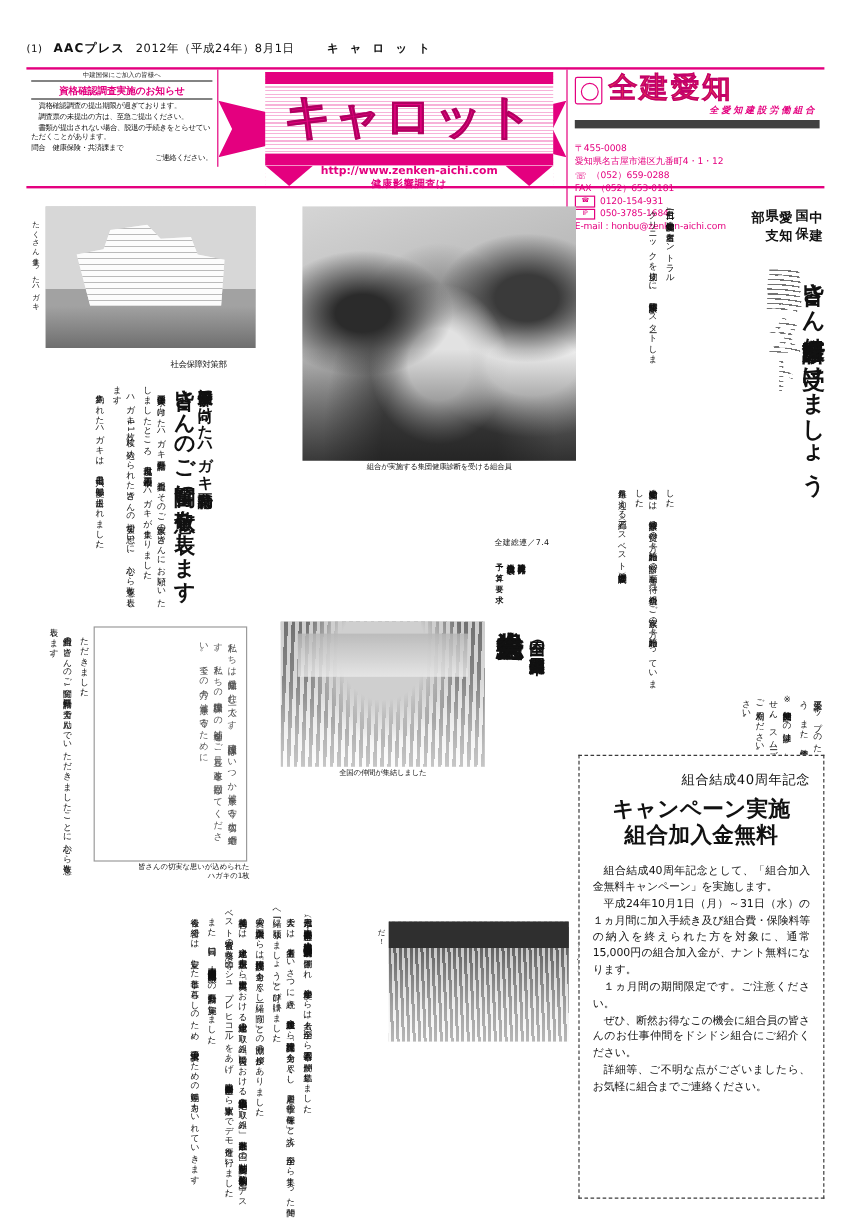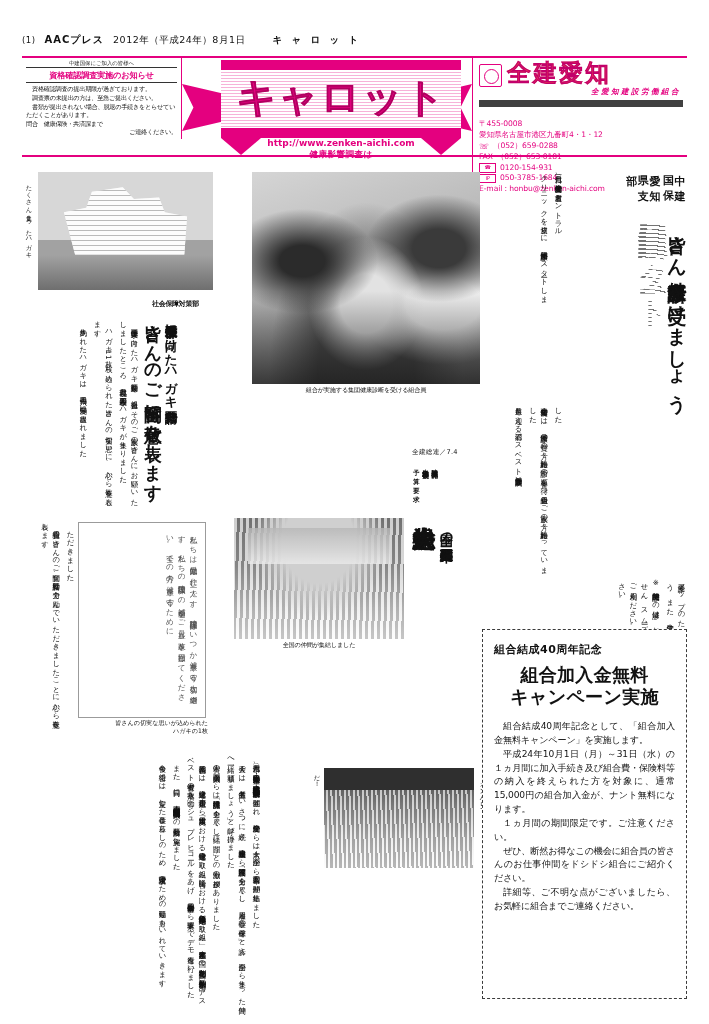--- a/index.html
+++ b/index.html
@@ -549,24 +549,24 @@
     position: absolute;
     left: 2px;
     top: 14px;
     writing-mode: vertical-rl;
     font-size: 6.2px;
     letter-spacing: 0.4px;
     height: 96px;
   }
   .left-dept {
     position: absolute;
-    left: 130px;
+    left: 120px;
     top: 133px;
     font-size: 7px;
-    font-weight: bold;
+    font-weight: normal;
     white-space: nowrap;
     letter-spacing: -0.3px;
   }
   .left-head {
     position: absolute;
     left: 122px;
     top: 146px;
     display: flex;
     flex-direction: row;
     gap: 3px;
@@ -657,23 +657,23 @@
     right: 0px;
     bottom: 12px;
     width: 205px;
     height: 370px;
     border: 1.6px dashed #3b3b3b;
     box-sizing: border-box;
     padding: 12px 11px 10px 11px;
     background: #fff;
   }
   .camp-kicker {
-    text-align: left;
+    text-align: right;
     font-size: 11px;
-    font-weight: bold;
+    font-weight: normal;
     letter-spacing: 0.5px;
     margin-bottom: 7px;
   }
   .camp-title {
     text-align: center;
     font-size: 18px;
     font-weight: bold;
     line-height: 1.2;
     letter-spacing: 0.3px;
     margin-bottom: 13px;
@@ -853,22 +853,22 @@
       </div>
       <div class="feat-cols">
         <div class="vcol">※契約健診機関での健診は、お待たせすることはありません。スムーズに受診いただける健診機関を、ぜひご利用ください。詳しくは、二四九……をご覧ください。</div>
         <div class="vcol">受診率アップのために年に一回は健康診断を必ず受けましょう。また、今年度は受診率七十％を目標としています。</div>
       </div>
     </div>
 
     <div class="campaign">
       <div class="camp-kicker">組合結成40周年記念</div>
       <div class="camp-title">
+        <div>キャンペーン実施</div>
         <div>組合加入金無料</div>
-        <div>キャンペーン実施</div>
       </div>
       <div class="camp-body">
         <p>組合結成40周年記念として、「組合加入金無料キャンペーン」を実施します。</p>
         <p>平成24年10月1日（月）～31日（水）の１ヵ月間に加入手続き及び組合費・保険料等の納入を終えられた方を対象に、通常15,000円の組合加入金が、ナント無料になります。</p>
         <p>１ヵ月間の期間限定です。ご注意ください。</p>
         <p>ぜひ、断然お得なこの機会に組合員の皆さんのお仕事仲間をドシドシ組合にご紹介ください。</p>
         <p class="gap">詳細等、ご不明な点がございましたら、お気軽に組合までご連絡ください。</p>
       </div>
     </div>
 

